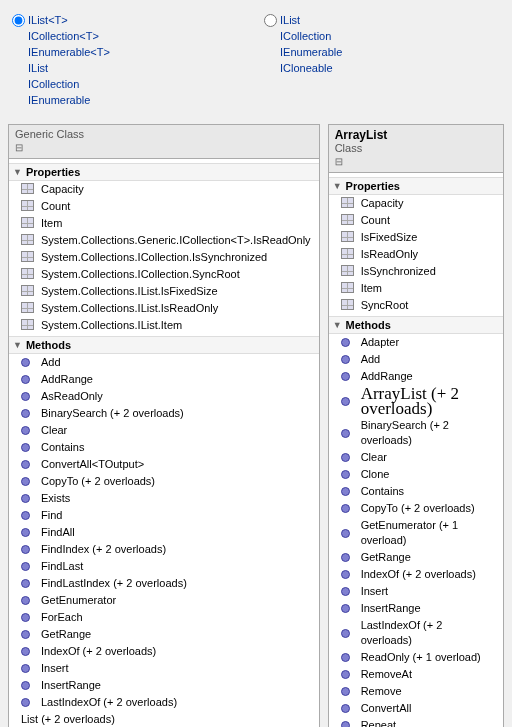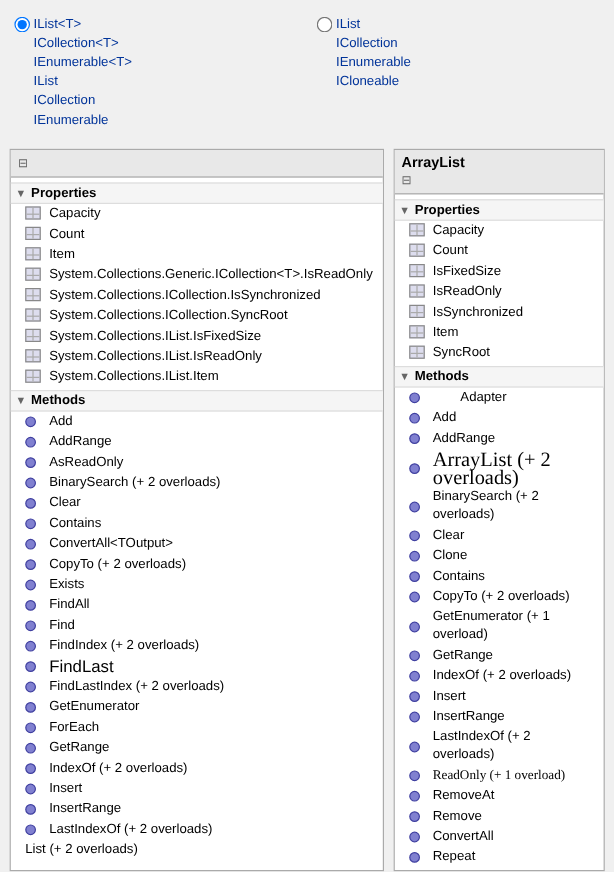--- a/index.html
+++ b/index.html
@@ -130,20 +130,21 @@
           <span>ICloneable</span>
         </div>
       </div>
     </div>
   </div>
 
   <div class="panels-section">
 
     <div class="panel" style="flex:1.15;">
       <div class="panel-header">
+        <div class="panel-subtitle">Generic Class</div>
         <div class="panel-icon-row">
           <span>⊟</span>
         </div>
       </div>
       <div class="panel-body">
 
         <div class="section-header">
           <span class="section-header-icon">▼</span>
           <span>Properties</span>
         </div>
@@ -242,39 +243,39 @@
             <div class="method-item">
               <span style="width: 16px; height: 13px; margin-right: 4px; vertical-align: middle; flex-shrink: 0; display: flex; align-items: center;">
                 <span style="display: inline-block; width: 9px; height: 9px; border-radius: 50%; border: 1.5px solid rgb(64, 64, 160); background: rgb(128, 128, 208);"></span>
               </span>
               <span style="font-size: 11px; line-height: 15px;">Exists</span>
             </div>
             <div class="method-item">
               <span style="width: 16px; height: 13px; margin-right: 4px; vertical-align: middle; flex-shrink: 0; display: flex; align-items: center;">
                 <span style="display: inline-block; width: 9px; height: 9px; border-radius: 50%; border: 1.5px solid rgb(64, 64, 160); background: rgb(128, 128, 208);"></span>
               </span>
+              <span style="font-size: 11px; line-height: 15px;">Find</span>
+            </div>
+            <div class="method-item">
+              <span style="width: 16px; height: 13px; margin-right: 4px; vertical-align: middle; flex-shrink: 0; display: flex; align-items: center;">
+                <span style="display: inline-block; width: 9px; height: 9px; border-radius: 50%; border: 1.5px solid rgb(64, 64, 160); background: rgb(128, 128, 208);"></span>
+              </span>
               <span style="font-size: 11px; line-height: 15px;">FindAll</span>
             </div>
             <div class="method-item">
               <span style="width: 16px; height: 13px; margin-right: 4px; vertical-align: middle; flex-shrink: 0; display: flex; align-items: center;">
                 <span style="display: inline-block; width: 9px; height: 9px; border-radius: 50%; border: 1.5px solid rgb(64, 64, 160); background: rgb(128, 128, 208);"></span>
               </span>
-              <span style="font-size: 11px; line-height: 15px;">Find</span>
-            </div>
-            <div class="method-item">
-              <span style="width: 16px; height: 13px; margin-right: 4px; vertical-align: middle; flex-shrink: 0; display: flex; align-items: center;">
-                <span style="display: inline-block; width: 9px; height: 9px; border-radius: 50%; border: 1.5px solid rgb(64, 64, 160); background: rgb(128, 128, 208);"></span>
-              </span>
               <span style="font-size: 11px; line-height: 15px;">FindIndex (+ 2 overloads)</span>
             </div>
             <div class="method-item">
               <span style="width: 16px; height: 13px; margin-right: 4px; vertical-align: middle; flex-shrink: 0; display: flex; align-items: center;">
                 <span style="display: inline-block; width: 9px; height: 9px; border-radius: 50%; border: 1.5px solid rgb(64, 64, 160); background: rgb(128, 128, 208);"></span>
               </span>
-              <span style="font-size: 14px; line-height: 15px;">FindLast</span>
+              <span style="font-size: 11px; line-height: 15px;">FindLast</span>
             </div>
             <div class="method-item">
               <span style="width: 16px; height: 13px; margin-right: 4px; vertical-align: middle; flex-shrink: 0; display: flex; align-items: center;">
                 <span style="display: inline-block; width: 9px; height: 9px; border-radius: 50%; border: 1.5px solid rgb(64, 64, 160); background: rgb(128, 128, 208);"></span>
               </span>
               <span style="font-size: 11px; line-height: 15px;">FindLastIndex (+ 2 overloads)</span>
             </div>
             <div class="method-item">
               <span style="width: 16px; height: 13px; margin-right: 4px; vertical-align: middle; flex-shrink: 0; display: flex; align-items: center;">
                 <span style="display: inline-block; width: 9px; height: 9px; border-radius: 50%; border: 1.5px solid rgb(64, 64, 160); background: rgb(128, 128, 208);"></span>
@@ -320,20 +321,21 @@
             <div class="method-item">
               <span style="font-size: 11px; line-height: 15px;">List (+ 2 overloads)</span>
             </div>
           </div>
       </div>
     </div>
 
     <div class="panel" style="flex:1;">
       <div class="panel-header">
         <div class="panel-title">ArrayList</div>
+        <div class="panel-subtitle">Class</div>
         <div class="panel-icon-row">
           <span>⊟</span>
         </div>
       </div>
       <div class="panel-body">
 
         <div class="section-header">
           <span class="section-header-icon">▼</span>
           <span>Properties</span>
         </div>
@@ -370,21 +372,21 @@
 
         <div class="section-header">
           <span class="section-header-icon">▼</span>
           <span>Methods</span>
         </div>
         <div id="right-methods">
             <div class="method-item">
               <span style="width: 16px; height: 13px; margin-right: 4px; vertical-align: middle; flex-shrink: 0; display: flex; align-items: center;">
                 <span style="display: inline-block; width: 9px; height: 9px; border-radius: 50%; border: 1.5px solid rgb(64, 64, 160); background: rgb(128, 128, 208);"></span>
               </span>
-              <span style="font-size: 11px; line-height: 15px; margin-left: 23px;">Adapter</span>
+              <span style="font-size: 11px; line-height: 15px;">Adapter</span>
             </div>
             <div class="method-item">
               <span style="width: 16px; height: 13px; margin-right: 4px; vertical-align: middle; flex-shrink: 0; display: flex; align-items: center;">
                 <span style="display: inline-block; width: 9px; height: 9px; border-radius: 50%; border: 1.5px solid rgb(64, 64, 160); background: rgb(128, 128, 208);"></span>
               </span>
               <span style="font-size: 11px; line-height: 15px;">Add</span>
             </div>
             <div class="method-item">
               <span style="width: 16px; height: 13px; margin-right: 4px; vertical-align: middle; flex-shrink: 0; display: flex; align-items: center;">
                 <span style="display: inline-block; width: 9px; height: 9px; border-radius: 50%; border: 1.5px solid rgb(64, 64, 160); background: rgb(128, 128, 208);"></span>
@@ -460,21 +462,21 @@
             <div class="method-item">
               <span style="width: 16px; height: 13px; margin-right: 4px; vertical-align: middle; flex-shrink: 0; display: flex; align-items: center;">
                 <span style="display: inline-block; width: 9px; height: 9px; border-radius: 50%; border: 1.5px solid rgb(64, 64, 160); background: rgb(128, 128, 208);"></span>
               </span>
               <span style="font-size: 11px; line-height: 15px;">LastIndexOf (+ 2 overloads)</span>
             </div>
             <div class="method-item">
               <span style="width: 16px; height: 13px; margin-right: 4px; vertical-align: middle; flex-shrink: 0; display: flex; align-items: center;">
                 <span style="display: inline-block; width: 9px; height: 9px; border-radius: 50%; border: 1.5px solid rgb(64, 64, 160); background: rgb(128, 128, 208);"></span>
               </span>
-              <span style="font-size: 11px; line-height: 15px; font-family: Liberation Serif, serif;">ReadOnly (+ 1 overload)</span>
+              <span style="font-size: 11px; line-height: 15px;">ReadOnly (+ 1 overload)</span>
             </div>
             <div class="method-item">
               <span style="width: 16px; height: 13px; margin-right: 4px; vertical-align: middle; flex-shrink: 0; display: flex; align-items: center;">
                 <span style="display: inline-block; width: 9px; height: 9px; border-radius: 50%; border: 1.5px solid rgb(64, 64, 160); background: rgb(128, 128, 208);"></span>
               </span>
               <span style="font-size: 11px; line-height: 15px;">RemoveAt</span>
             </div>
             <div class="method-item">
               <span style="width: 16px; height: 13px; margin-right: 4px; vertical-align: middle; flex-shrink: 0; display: flex; align-items: center;">
                 <span style="display: inline-block; width: 9px; height: 9px; border-radius: 50%; border: 1.5px solid rgb(64, 64, 160); background: rgb(128, 128, 208);"></span>

